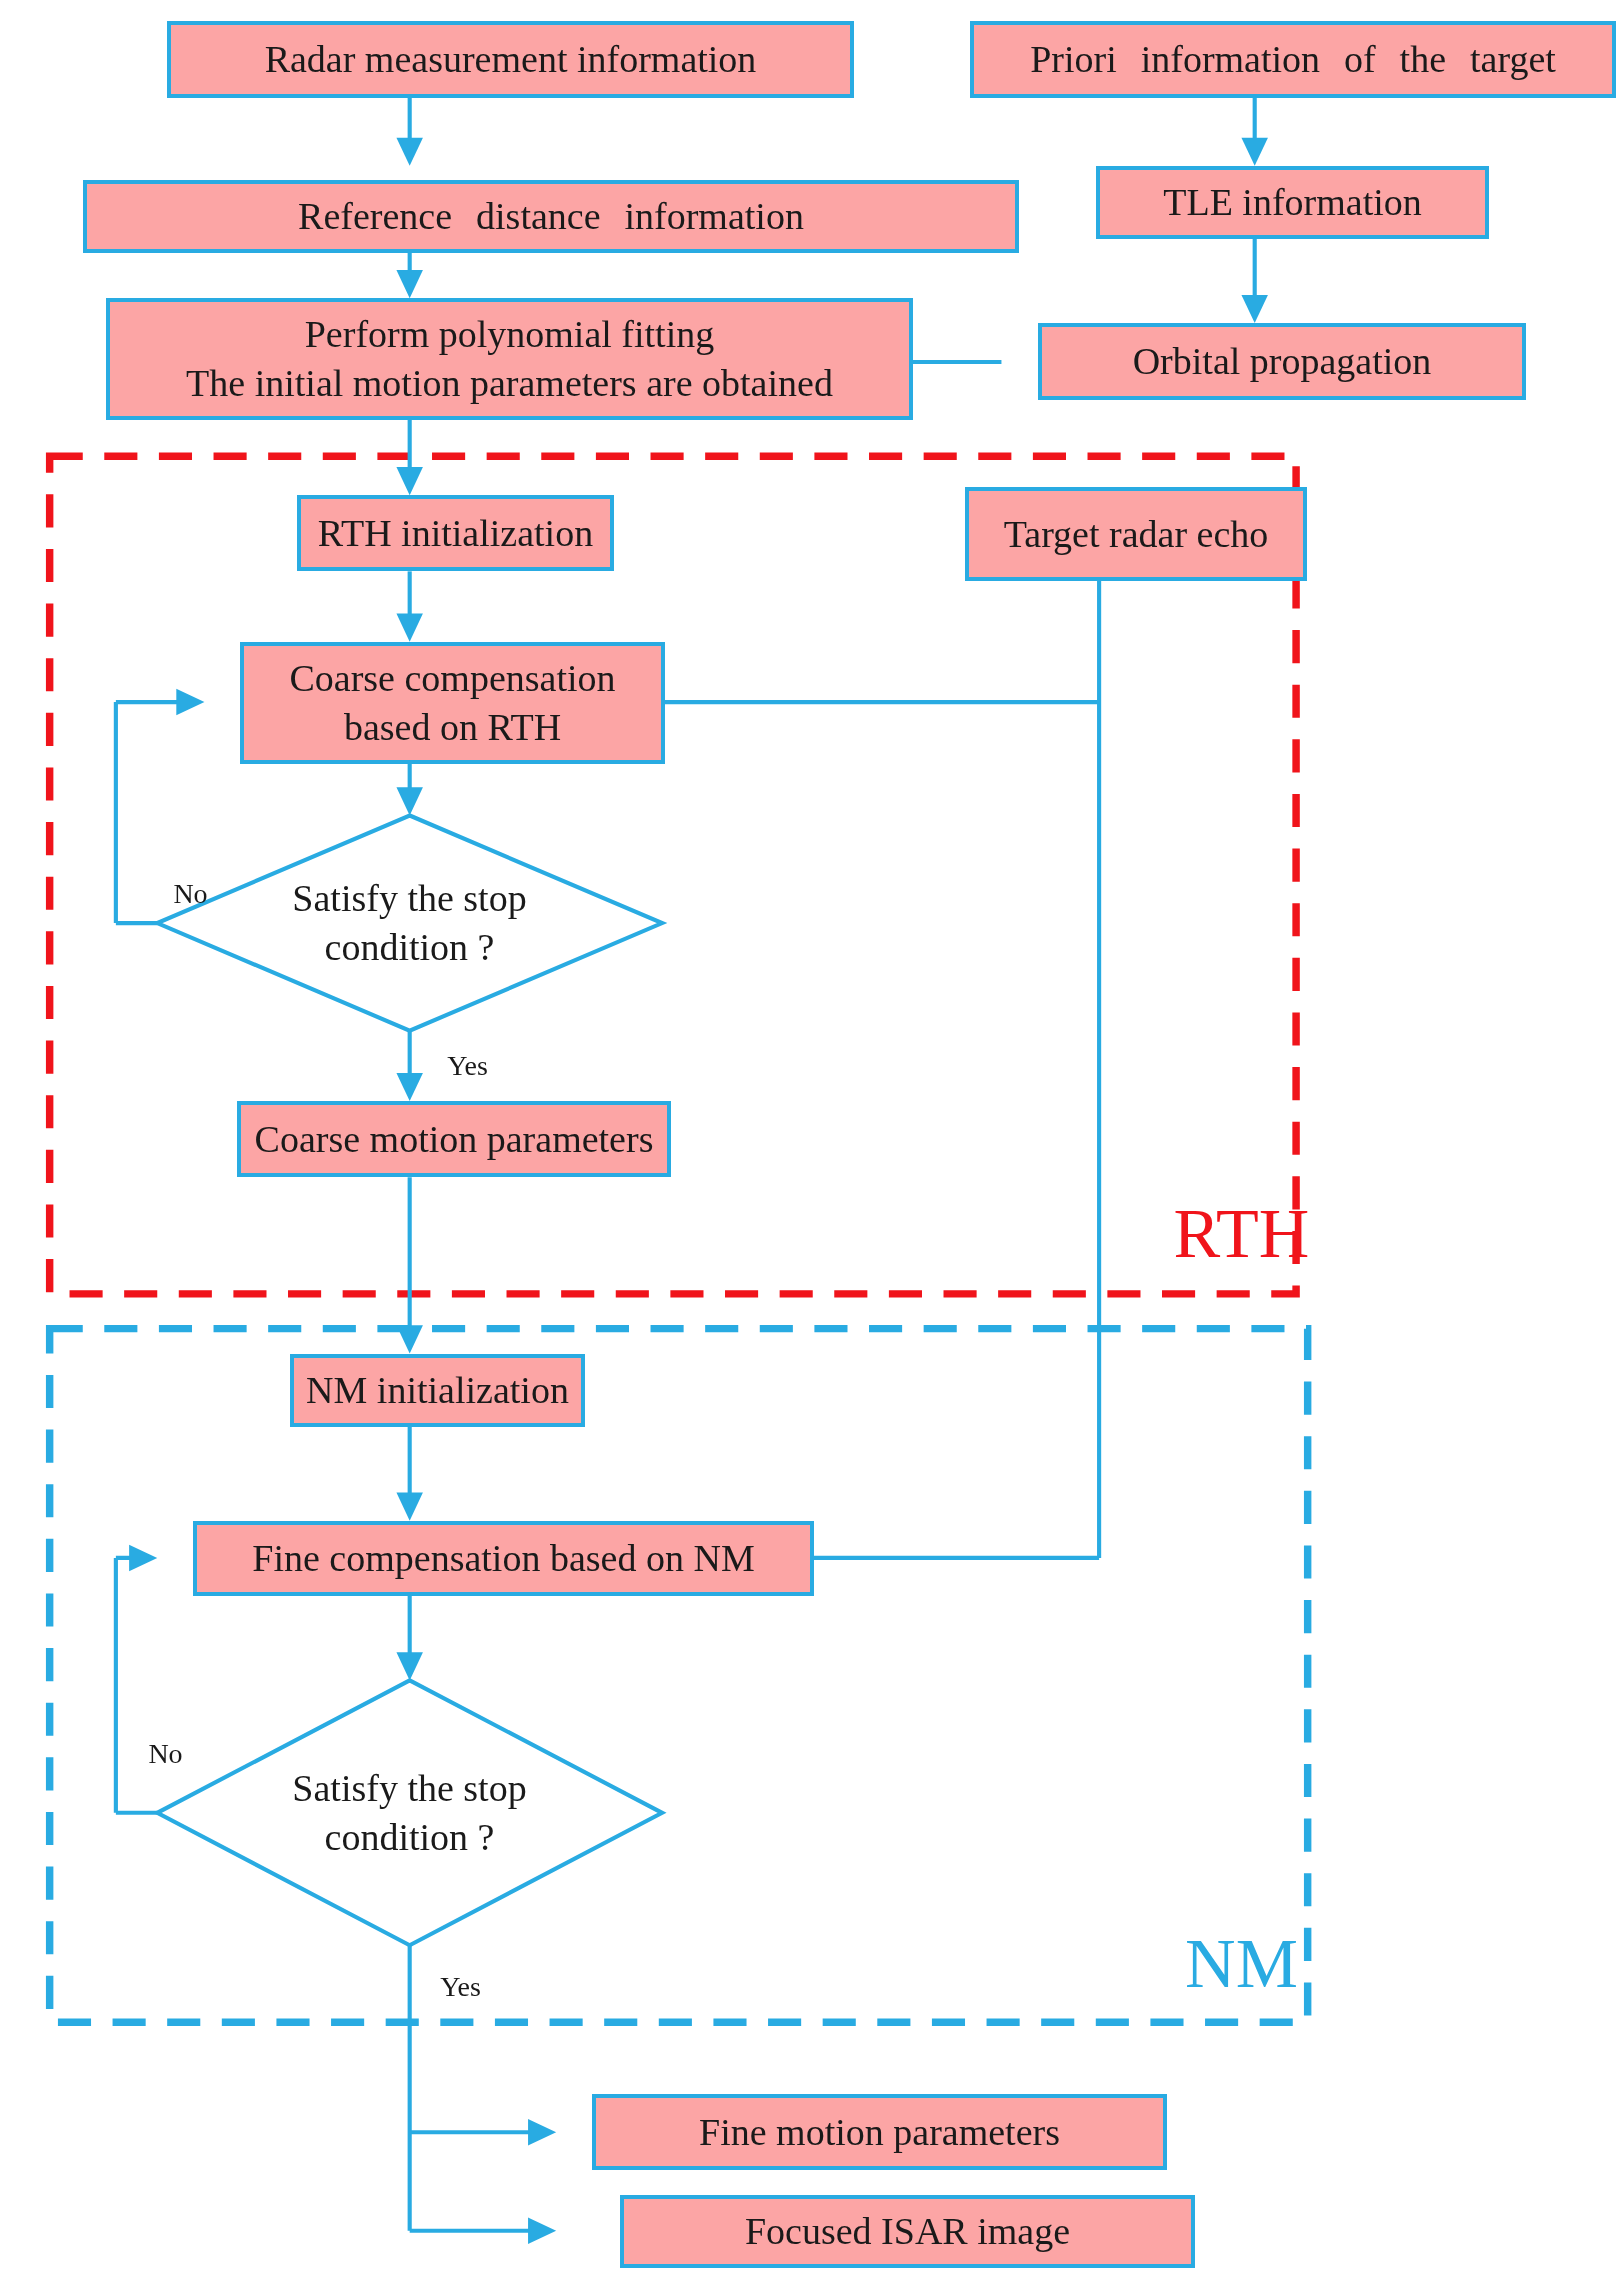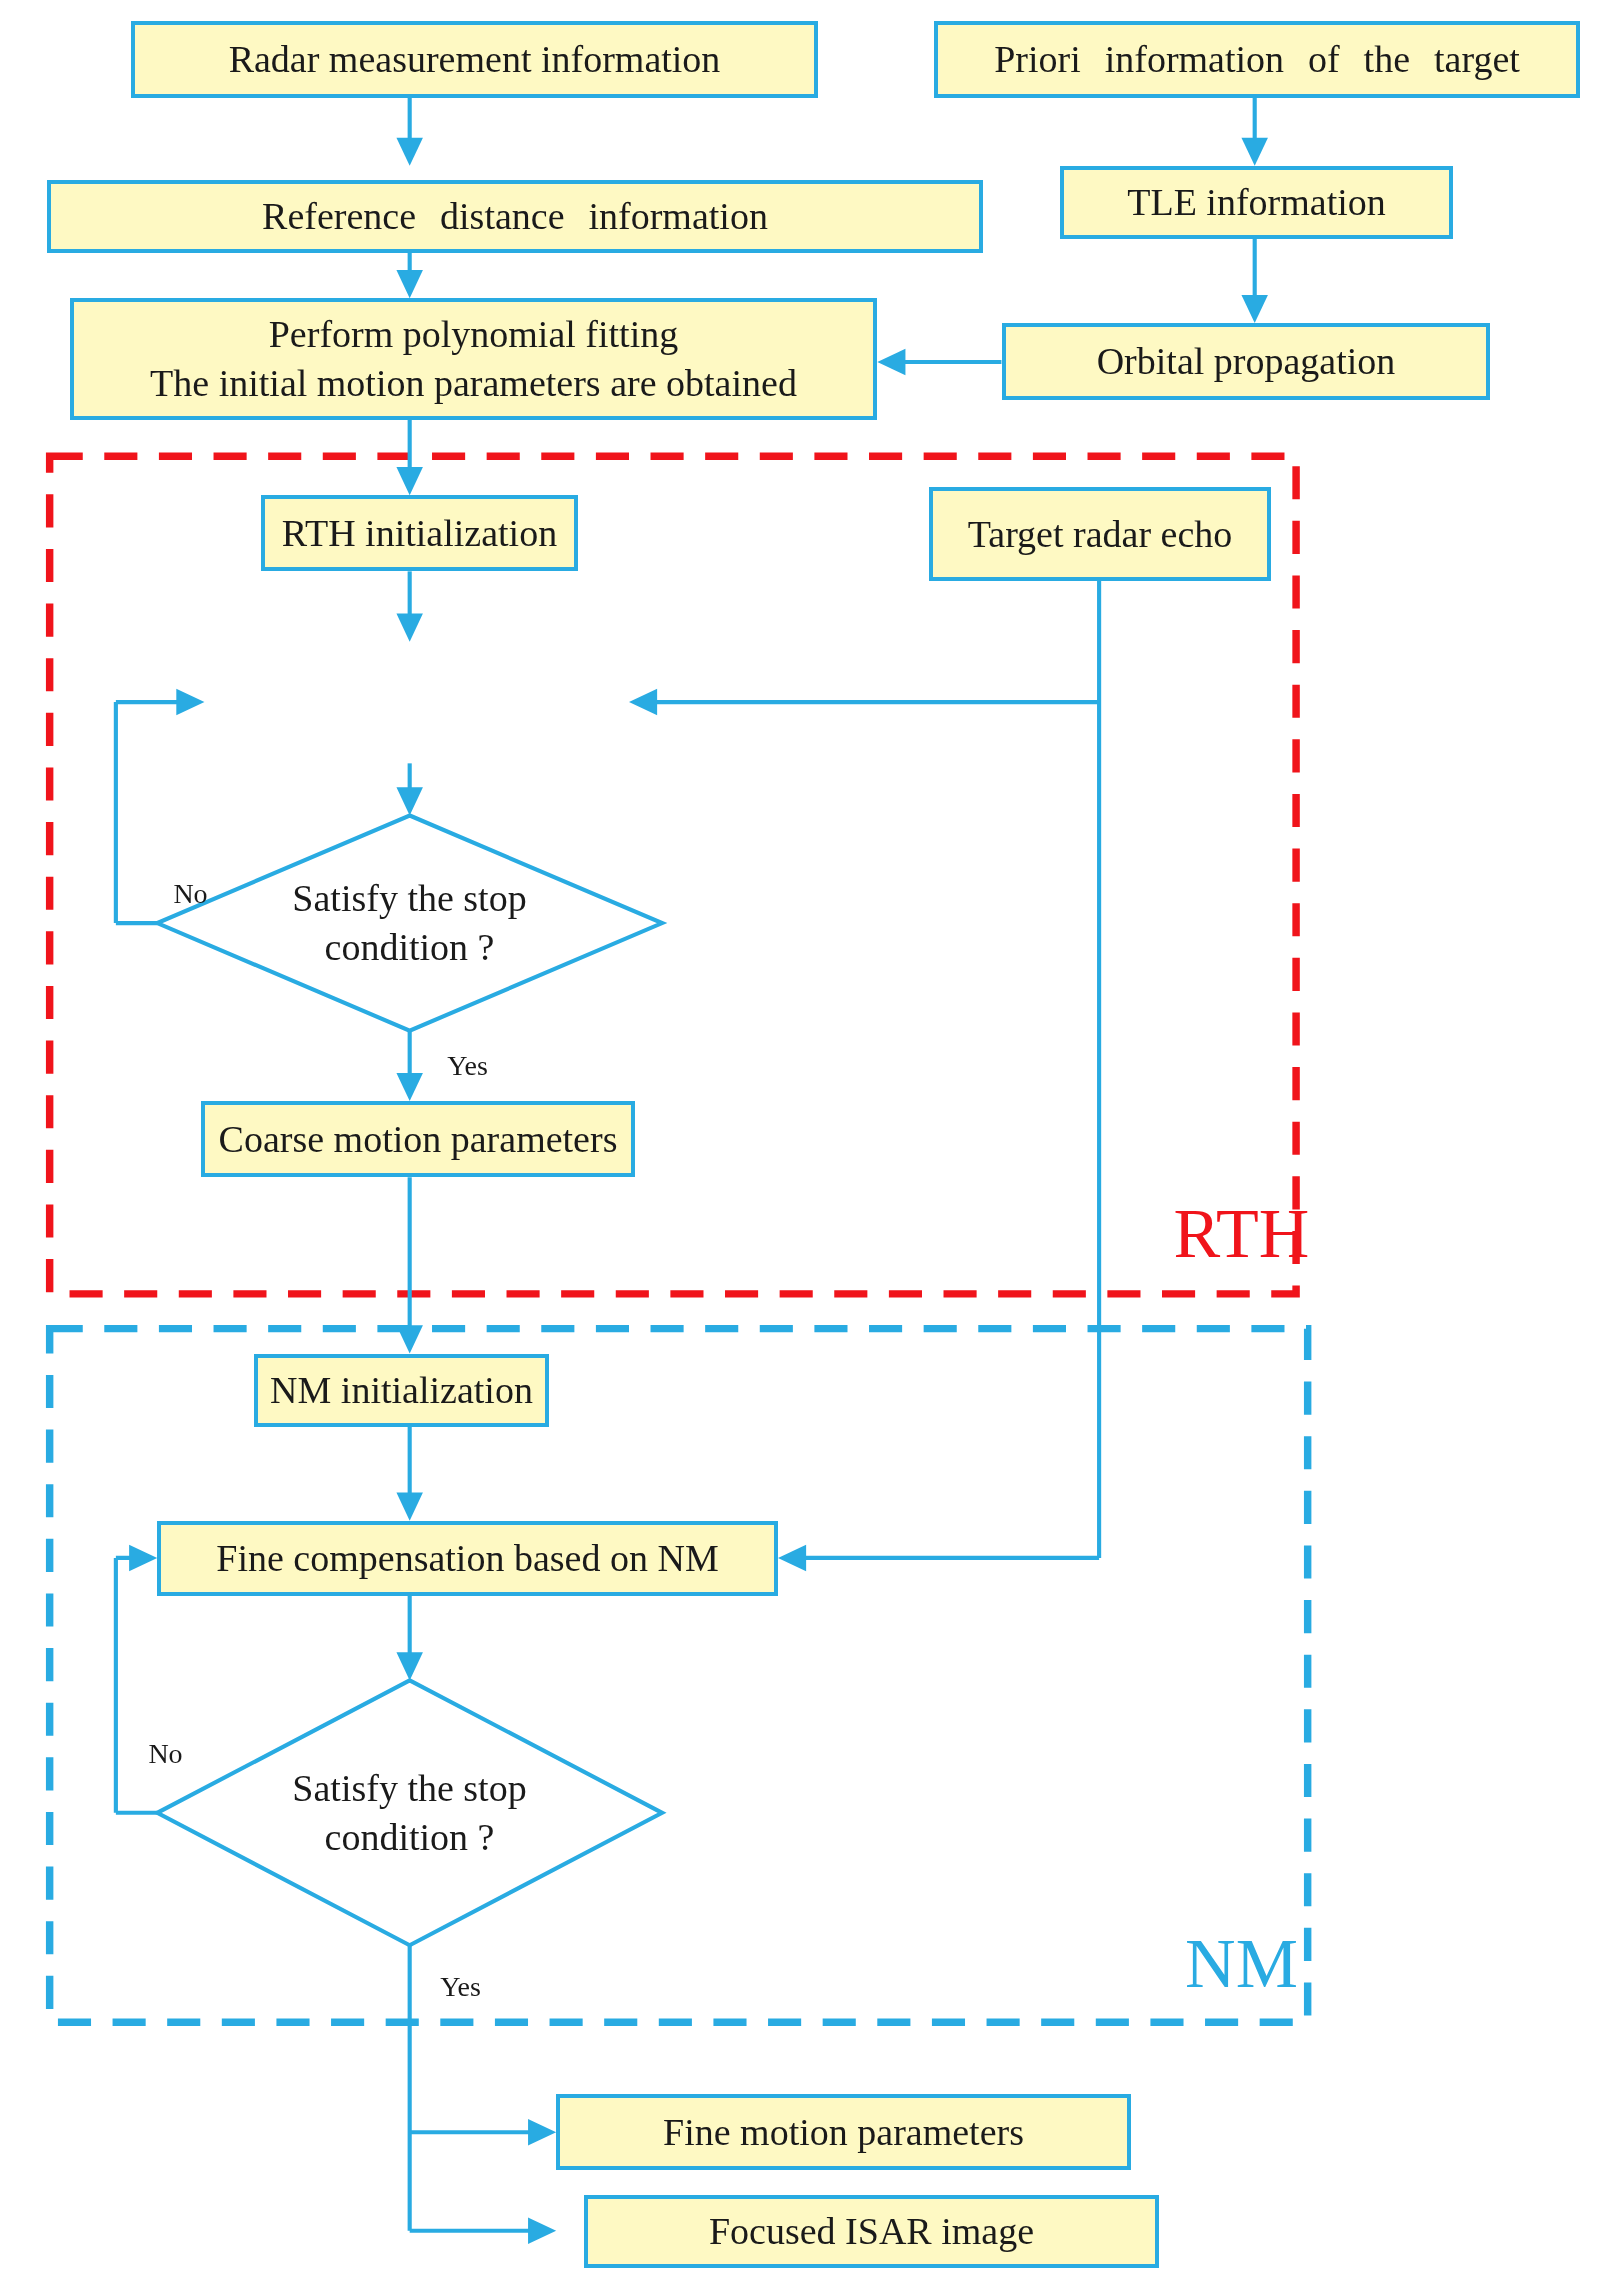--- a/index.html
+++ b/index.html
@@ -17,24 +17,24 @@
     overflow:hidden;
   }
   #wires{position:absolute;left:0;top:0;z-index:0;}
   .wire{stroke:var(--cyan);stroke-width:5;fill:none;}
   .head{fill:var(--cyan);stroke:none;}
   .shape{stroke:var(--cyan);stroke-width:5;fill:#fff;}
   .dashred{stroke:var(--red);stroke-width:9;fill:none;stroke-dasharray:40 26;}
   .dashcyan{stroke:var(--cyan);stroke-width:9;fill:none;stroke-dasharray:40 26;}
   .node{
     position:absolute;z-index:2;box-sizing:border-box;
-    border:4.1px solid var(--cyan);background:#fef9c3;
+    border:4.1px solid var(--cyan);background:#fca5a5;
     display:flex;align-items:center;justify-content:center;
     text-align:center;color:var(--ink);
-    font-size:38px;line-height:1.28;white-space:pre-line;
+    font-size:38px;line-height:1.28;white-space:pre-line;margin-left:36px;
   }
   .plain{
     position:absolute;z-index:2;
     display:flex;align-items:center;justify-content:center;
     text-align:center;color:var(--ink);
     font-size:38px;line-height:1.28;white-space:pre-line;
   }
   .ws{word-spacing:0.38em;}
   .edge-label{font-size:28px;}
   .region-label{font-size:70px;}
@@ -119,20 +119,22 @@
 
   <div class="node" style="left:70px;top:298px;width:807px;height:122px;">Perform polynomial fitting
 The initial motion parameters are obtained</div>
 
   <div class="node" style="left:1002px;top:323px;width:488px;height:77px;">Orbital propagation</div>
 
   <div class="node" style="left:261px;top:495px;width:317px;height:76px;">RTH initialization</div>
 
   <div class="node" style="left:929px;top:487px;width:342px;height:94px;">Target radar echo</div>
 
+  <div class="node" style="left:204px;top:642px;width:425px;height:122px;">Coarse compensation
+based on RTH</div>
 
   <div class="plain" style="left:244px;top:861px;width:331px;height:124px;">Satisfy the stop
 condition ?</div>
 
   <div class="node" style="left:201px;top:1101px;width:434px;height:76px;">Coarse motion parameters</div>
 
   <div class="node" style="left:254px;top:1354px;width:295px;height:73px;">NM initialization</div>
 
   <div class="node" style="left:157px;top:1521px;width:621px;height:75px;">Fine compensation based on NM</div>
 

